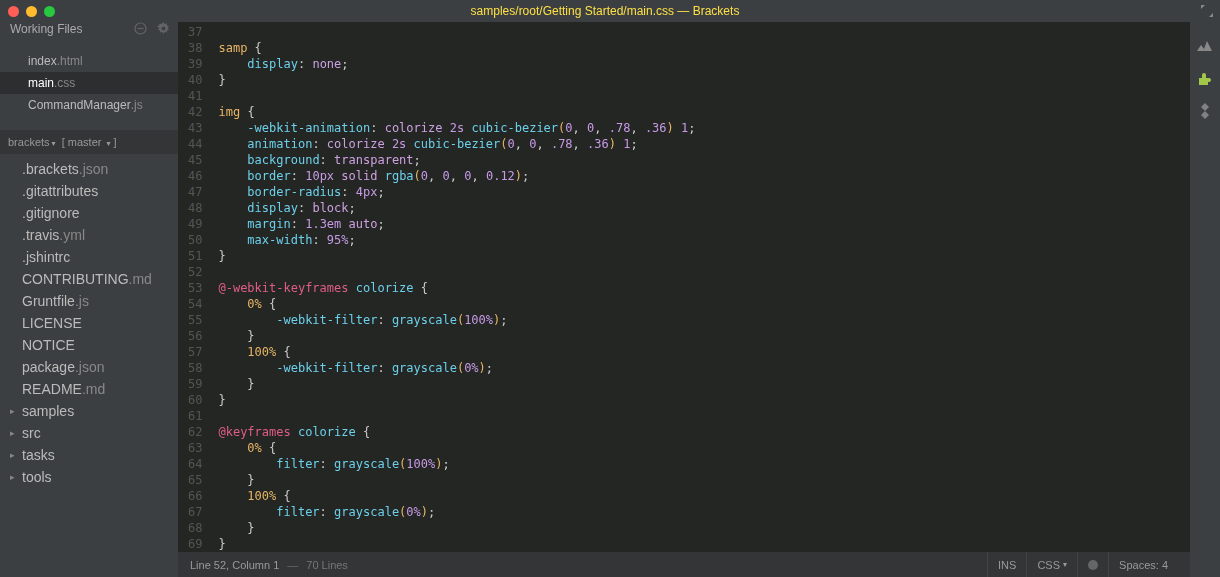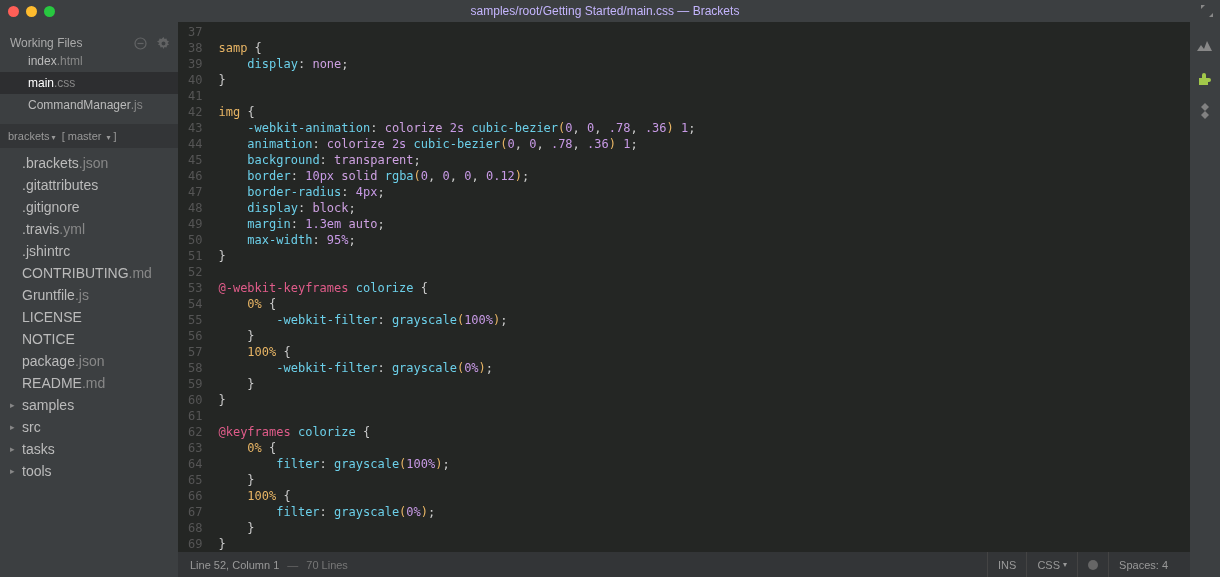--- a/index.html
+++ b/index.html
@@ -27,21 +27,21 @@
   .traffic-lights { display: flex; gap: 7px; }
   .tl { width: 11px; height: 11px; border-radius: 50%; }
   .tl.red { background: #ff5f57; }
   .tl.yellow { background: #febc2e; }
   .tl.green { background: #28c840; }
   .title {
     position: absolute;
     left: 0; right: 10px;
     text-align: center;
     font-size: 12px;
-    color: #c4b5fd;
+    color: #fde047;
     pointer-events: none;
   }
   .expand-icon {
     position: absolute;
     right: 6px;
     top: 4px;
     width: 14px; height: 14px;
     color: #888;
     cursor: pointer;
   }
@@ -55,21 +55,21 @@
   .sidebar {
     width: 178px;
     background: #3c3f41;
     display: flex;
     flex-direction: column;
     overflow: hidden;
   }
   .sidebar-section-header {
     height: 28px;
     display: flex;
-    align-items: flex-end;
+    align-items: flex-start;
     padding: 0 10px;
     color: #aaa;
     font-size: 12px;
     position: relative;
   }
   .sidebar-section-header .actions {
     position: absolute;
     right: 8px;
     display: flex;
     gap: 10px;
@@ -92,20 +92,21 @@
   .file-item.selected { background: #2d2e30; color: #fff; }
   .file-item .ext { color: #888; }
   .project-header {
     height: 24px;
     background: #333537;
     display: flex;
     align-items: center;
     padding: 0 8px;
     font-size: 11px;
     color: #999;
+    margin-top: 6px;
   }
   .project-header .dd {
     cursor: pointer;
   }
   .project-header .caret { font-size: 8px; margin-left: 2px; }
   .project-tree {
     flex: 1;
     overflow-y: auto;
     padding-top: 4px;
   }

